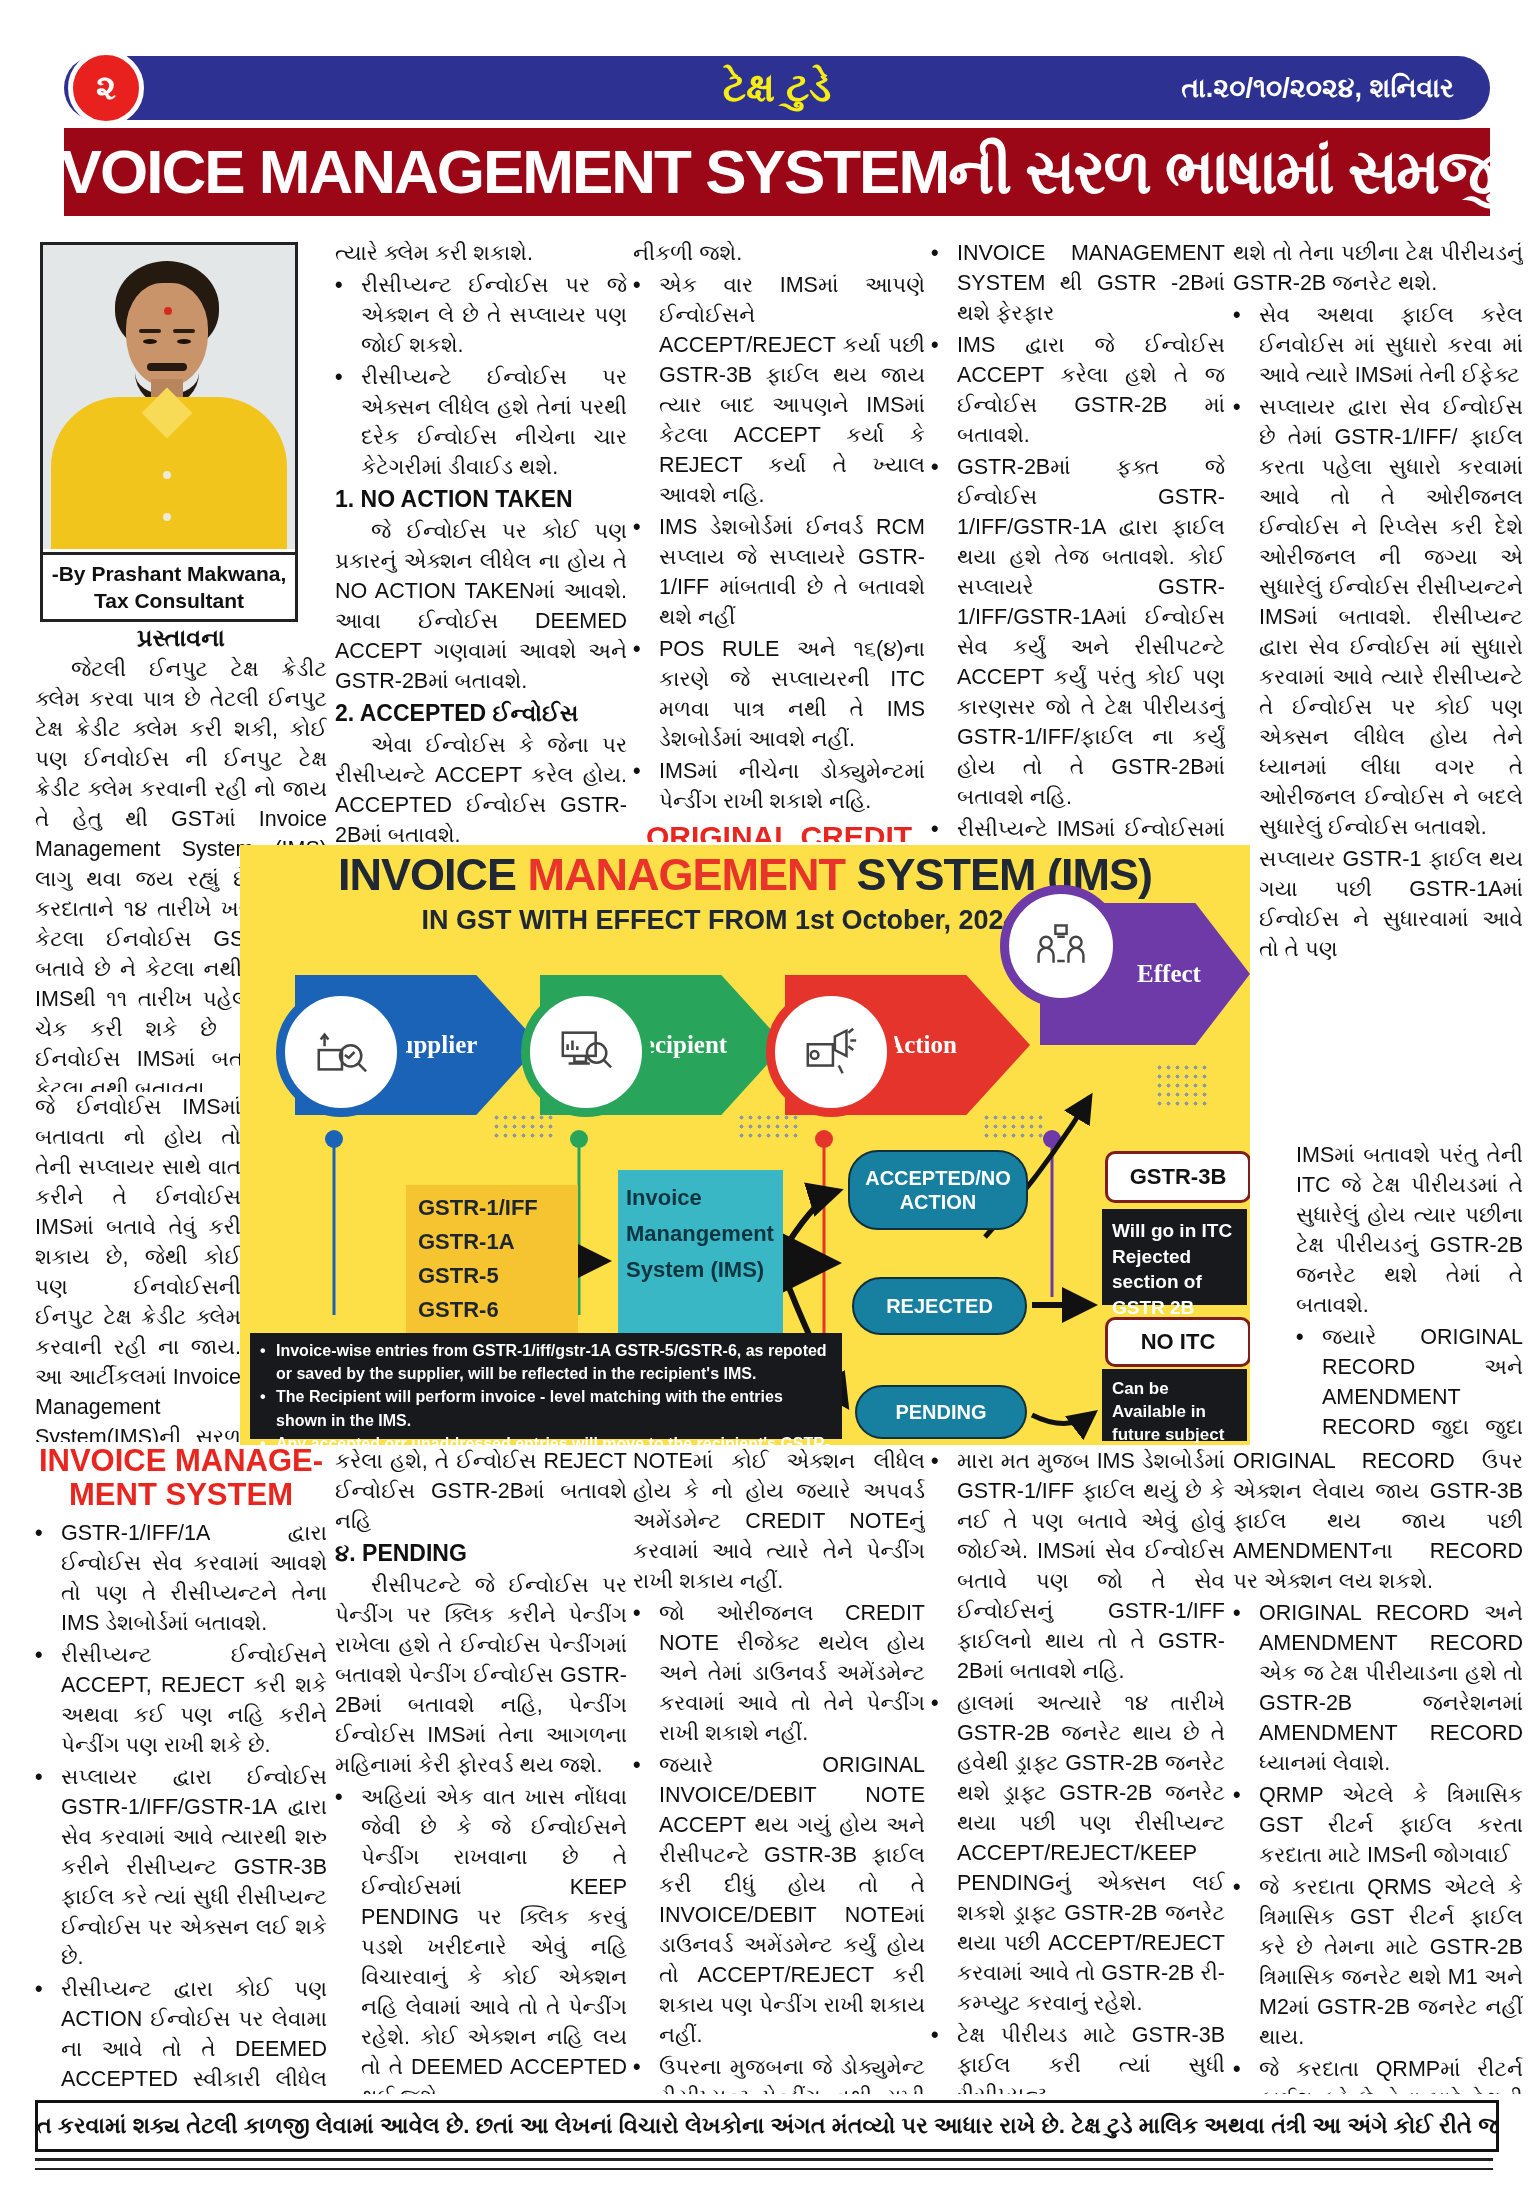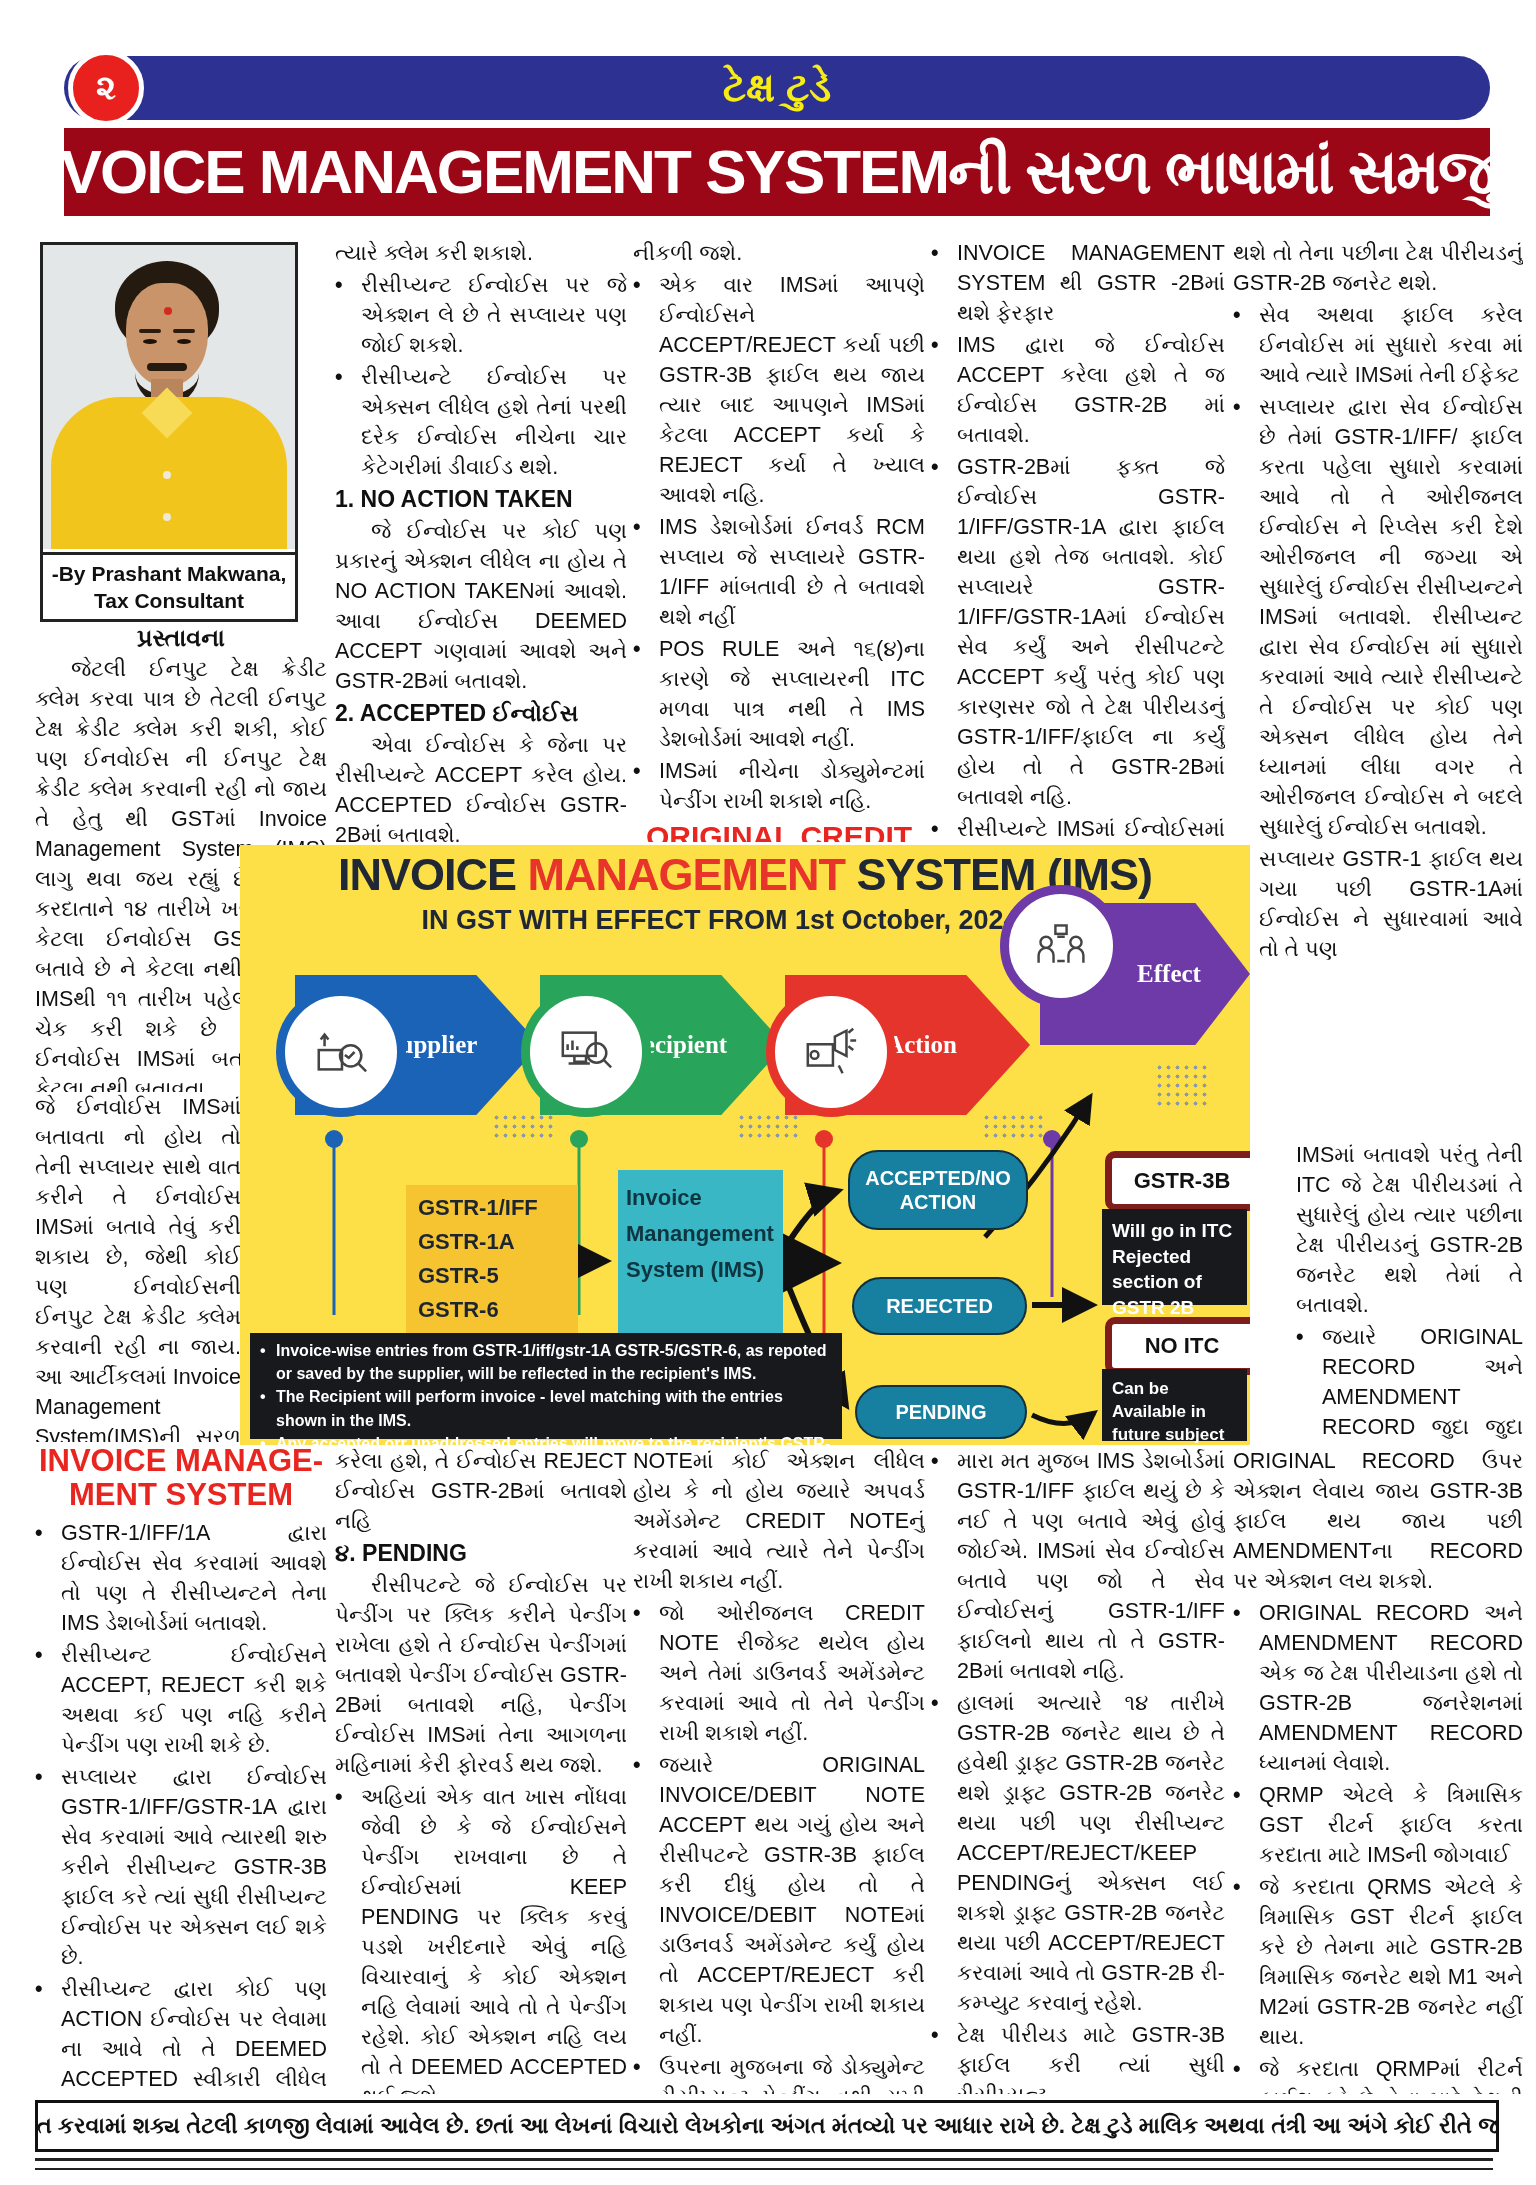--- a/index.html
+++ b/index.html
@@ -82,41 +82,42 @@
   .circ{position:absolute;background:#fff;border-radius:50%;display:flex;align-items:center;justify-content:center;}
   .dots{position:absolute;background-image:radial-gradient(#8f99a6 1.8px,transparent 2.2px);background-size:9px 9px;}
   .ybox{left:132px;top:340px;width:172px;height:150px;background:#f7c431;padding:6px 16px 0 12px;box-sizing:border-box;
     font-weight:bold;font-size:22px;line-height:34px;color:#1c2530;margin-left:34px;}
   .imsbox{left:378px;top:325px;width:165px;height:172px;background:#3ab7c5;border-bottom:6px solid #1b8a98;
     padding:10px 8px;box-sizing:border-box;font-weight:bold;font-size:22px;line-height:36px;color:#0e3540;}
   .pill{position:absolute;background:#177f9f;border:2px solid #11303d;border-radius:30px;color:#fff;
     font-weight:bold;font-size:20px;display:flex;align-items:center;justify-content:center;text-align:center;line-height:1.2;padding:0 8px;box-sizing:border-box;}
   .rbox-b{position:absolute;left:862px;width:145px;background:#17191d;color:#fff;font-weight:bold;font-size:19px;
     line-height:1.35;padding:9px 10px;box-sizing:border-box;}
-  .rbox-w{position:absolute;left:865px;width:140px;background:#fff;border:7px solid #7f1d1d;border-radius:10px;
+  .rbox-w{position:absolute;left:865px;width:140px;background:#fff;border:3px solid #7f1d1d;border-radius:10px;
     color:#111;font-weight:800;font-size:22px;display:flex;align-items:center;justify-content:center;}
   .d-caption{left:10px;top:488px;width:592px;height:106px;background:#17191d;color:#fff;
     font-weight:bold;font-size:16px;line-height:1.45;padding:6px 10px;box-sizing:border-box;text-align:left;}
   .d-caption .it{margin:0;}
   .d-caption .mark{flex:0 0 16px;}
 
   
   .footer-box{
     left:35px;top:2100px;width:1458px;height:46px;border:3px solid #111;background:#fff;
     display:flex;align-items:center;justify-content:center;
     font-weight:bold;font-size:22.5px;white-space:nowrap;overflow:hidden;
   }
   .bottom-rule{left:35px;top:2158px;width:1458px;height:7px;border-top:3px solid #222;border-bottom:2px solid #222;}
 </style>
 </head>
 <body>
 
 <div class="abs header-bar">
   <div class="abs page-circle">૨</div>
   <div class="abs masthead">ટેક્ષ ટુડે</div>
+  <div class="abs header-date">તા.૨૦/૧૦/૨૦૨૪, શનિવાર</div>
 </div>
 <div class="abs headline">INVOICE MANAGEMENT SYSTEMની સરળ ભાષામાં સમજુતી</div>
 
 <div class="abs photo-frame">
   <div class="photo-area">
     <div class="p-hair"></div>
       <div class="p-face"></div>
       <div class="p-tilak"></div>
     <div class="p-brow1"></div>
       <div class="p-brow2"></div>

